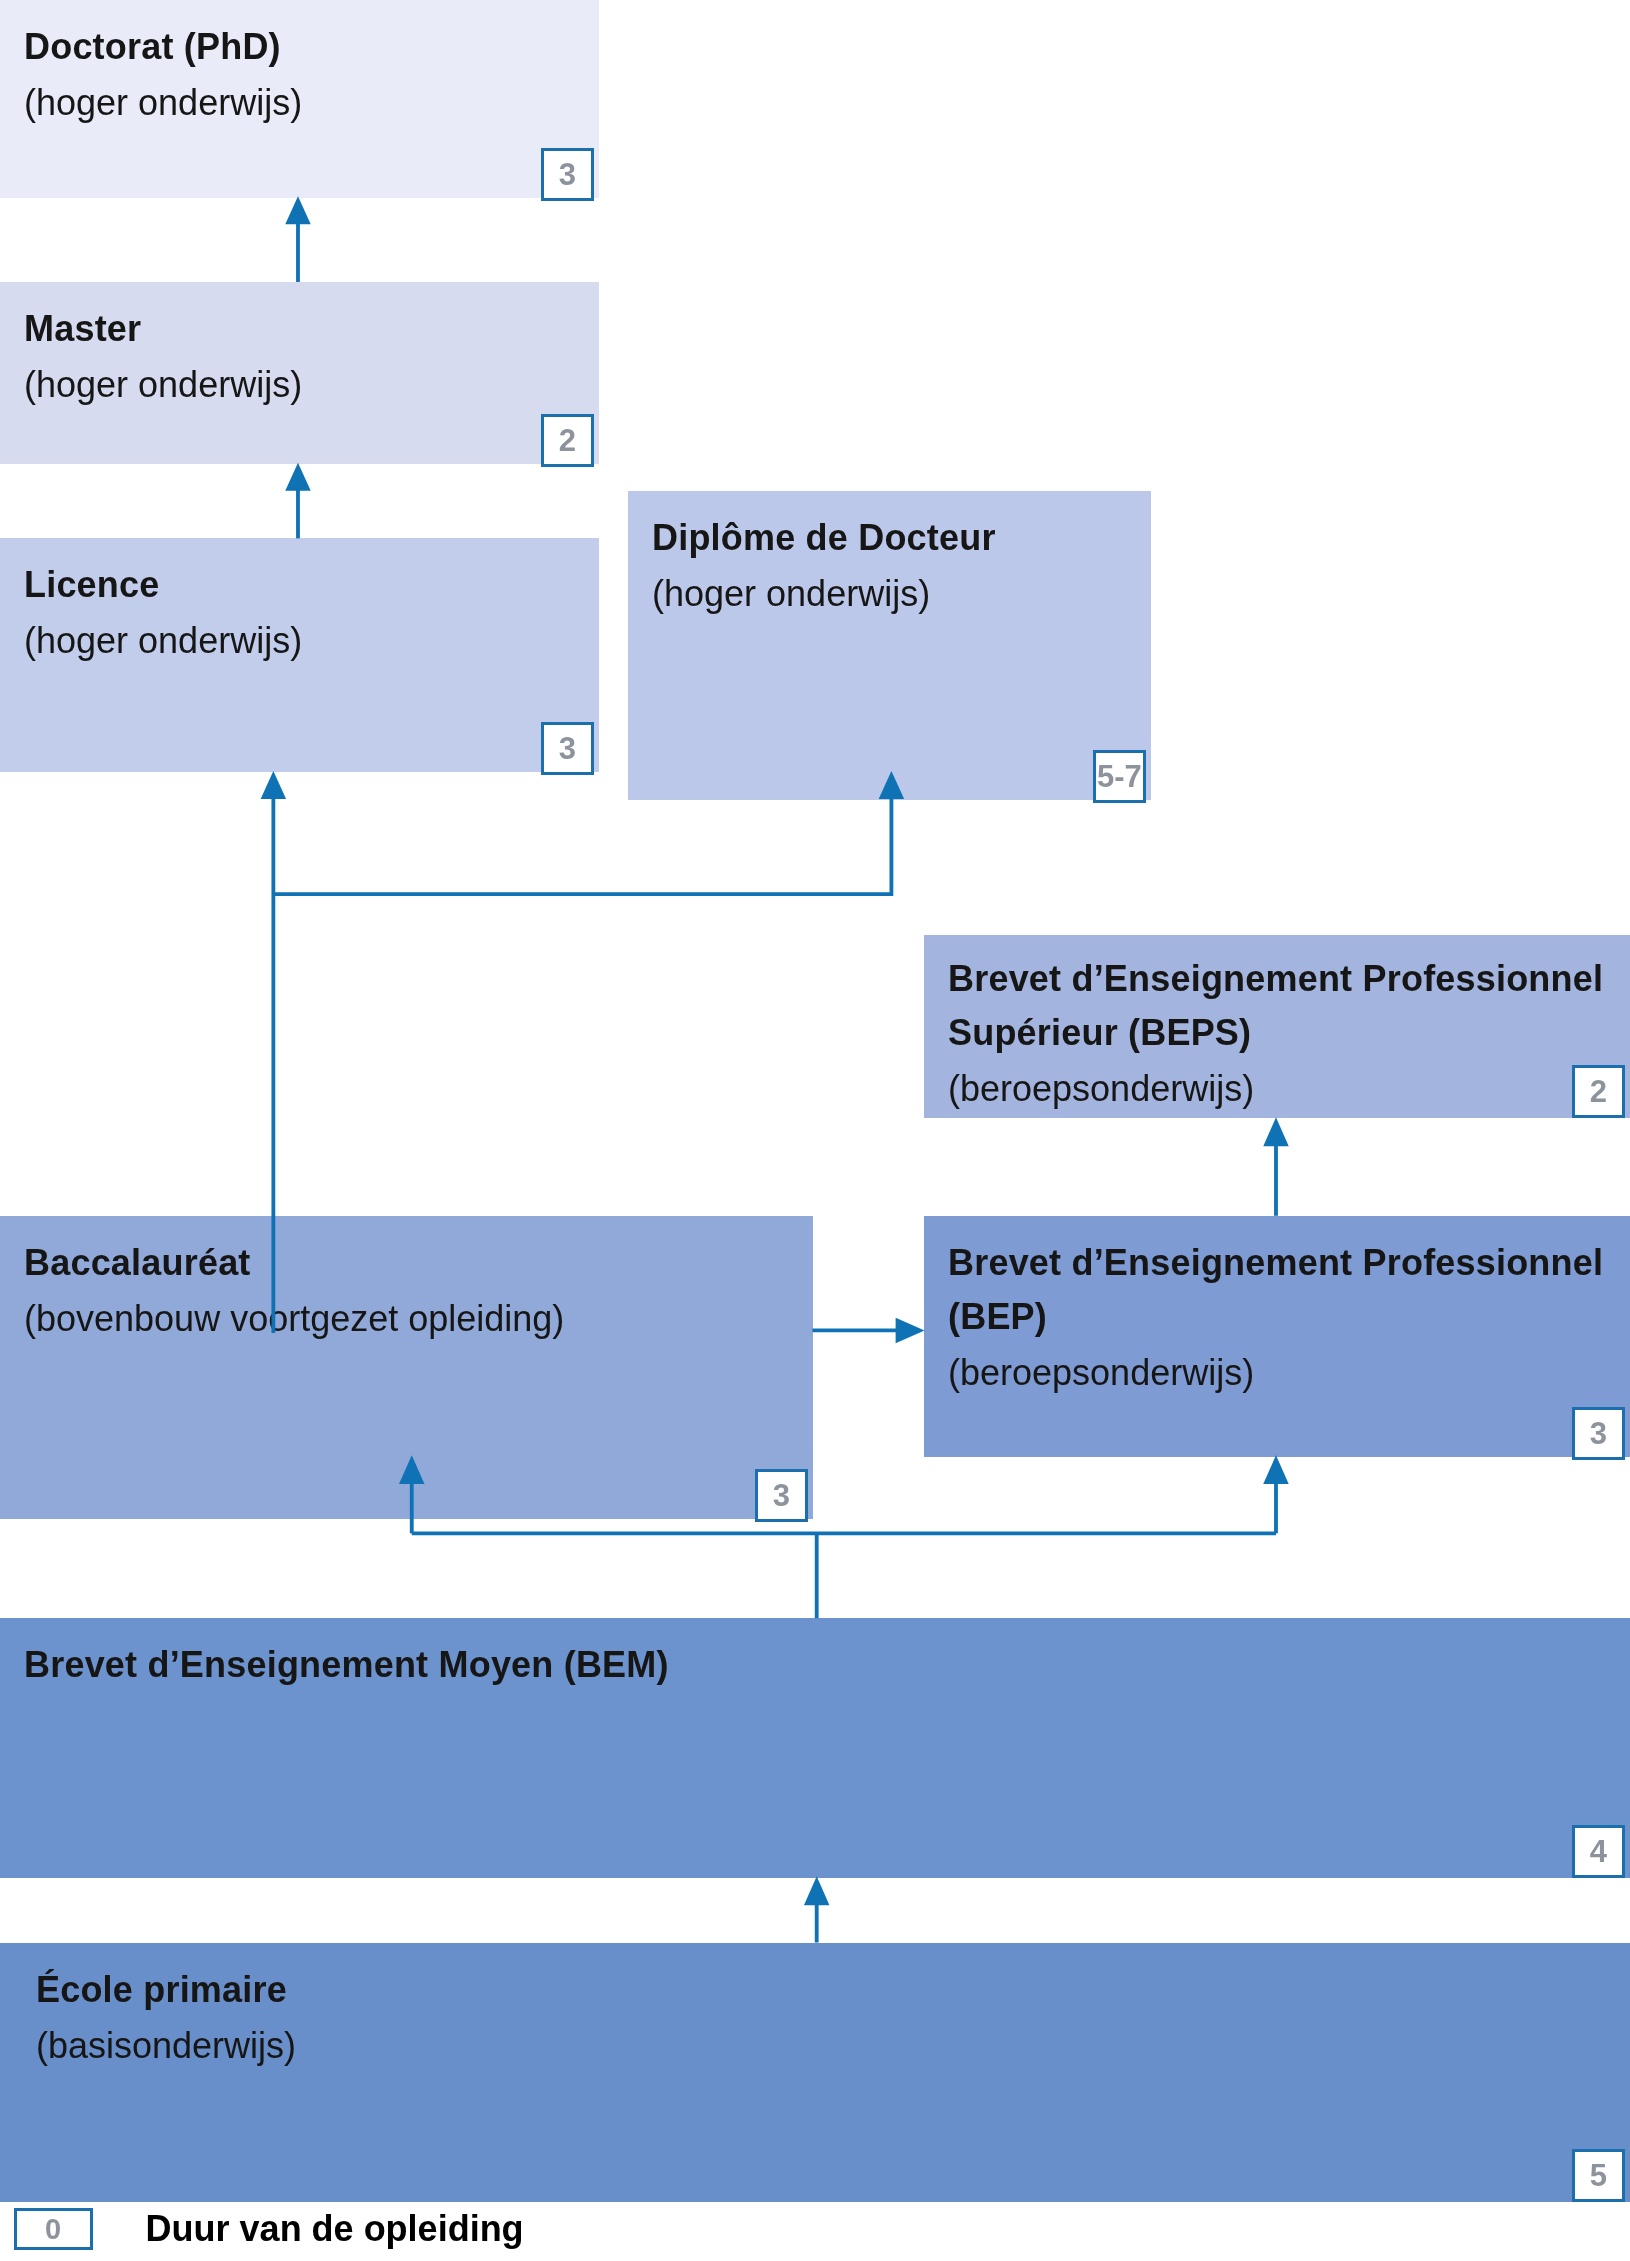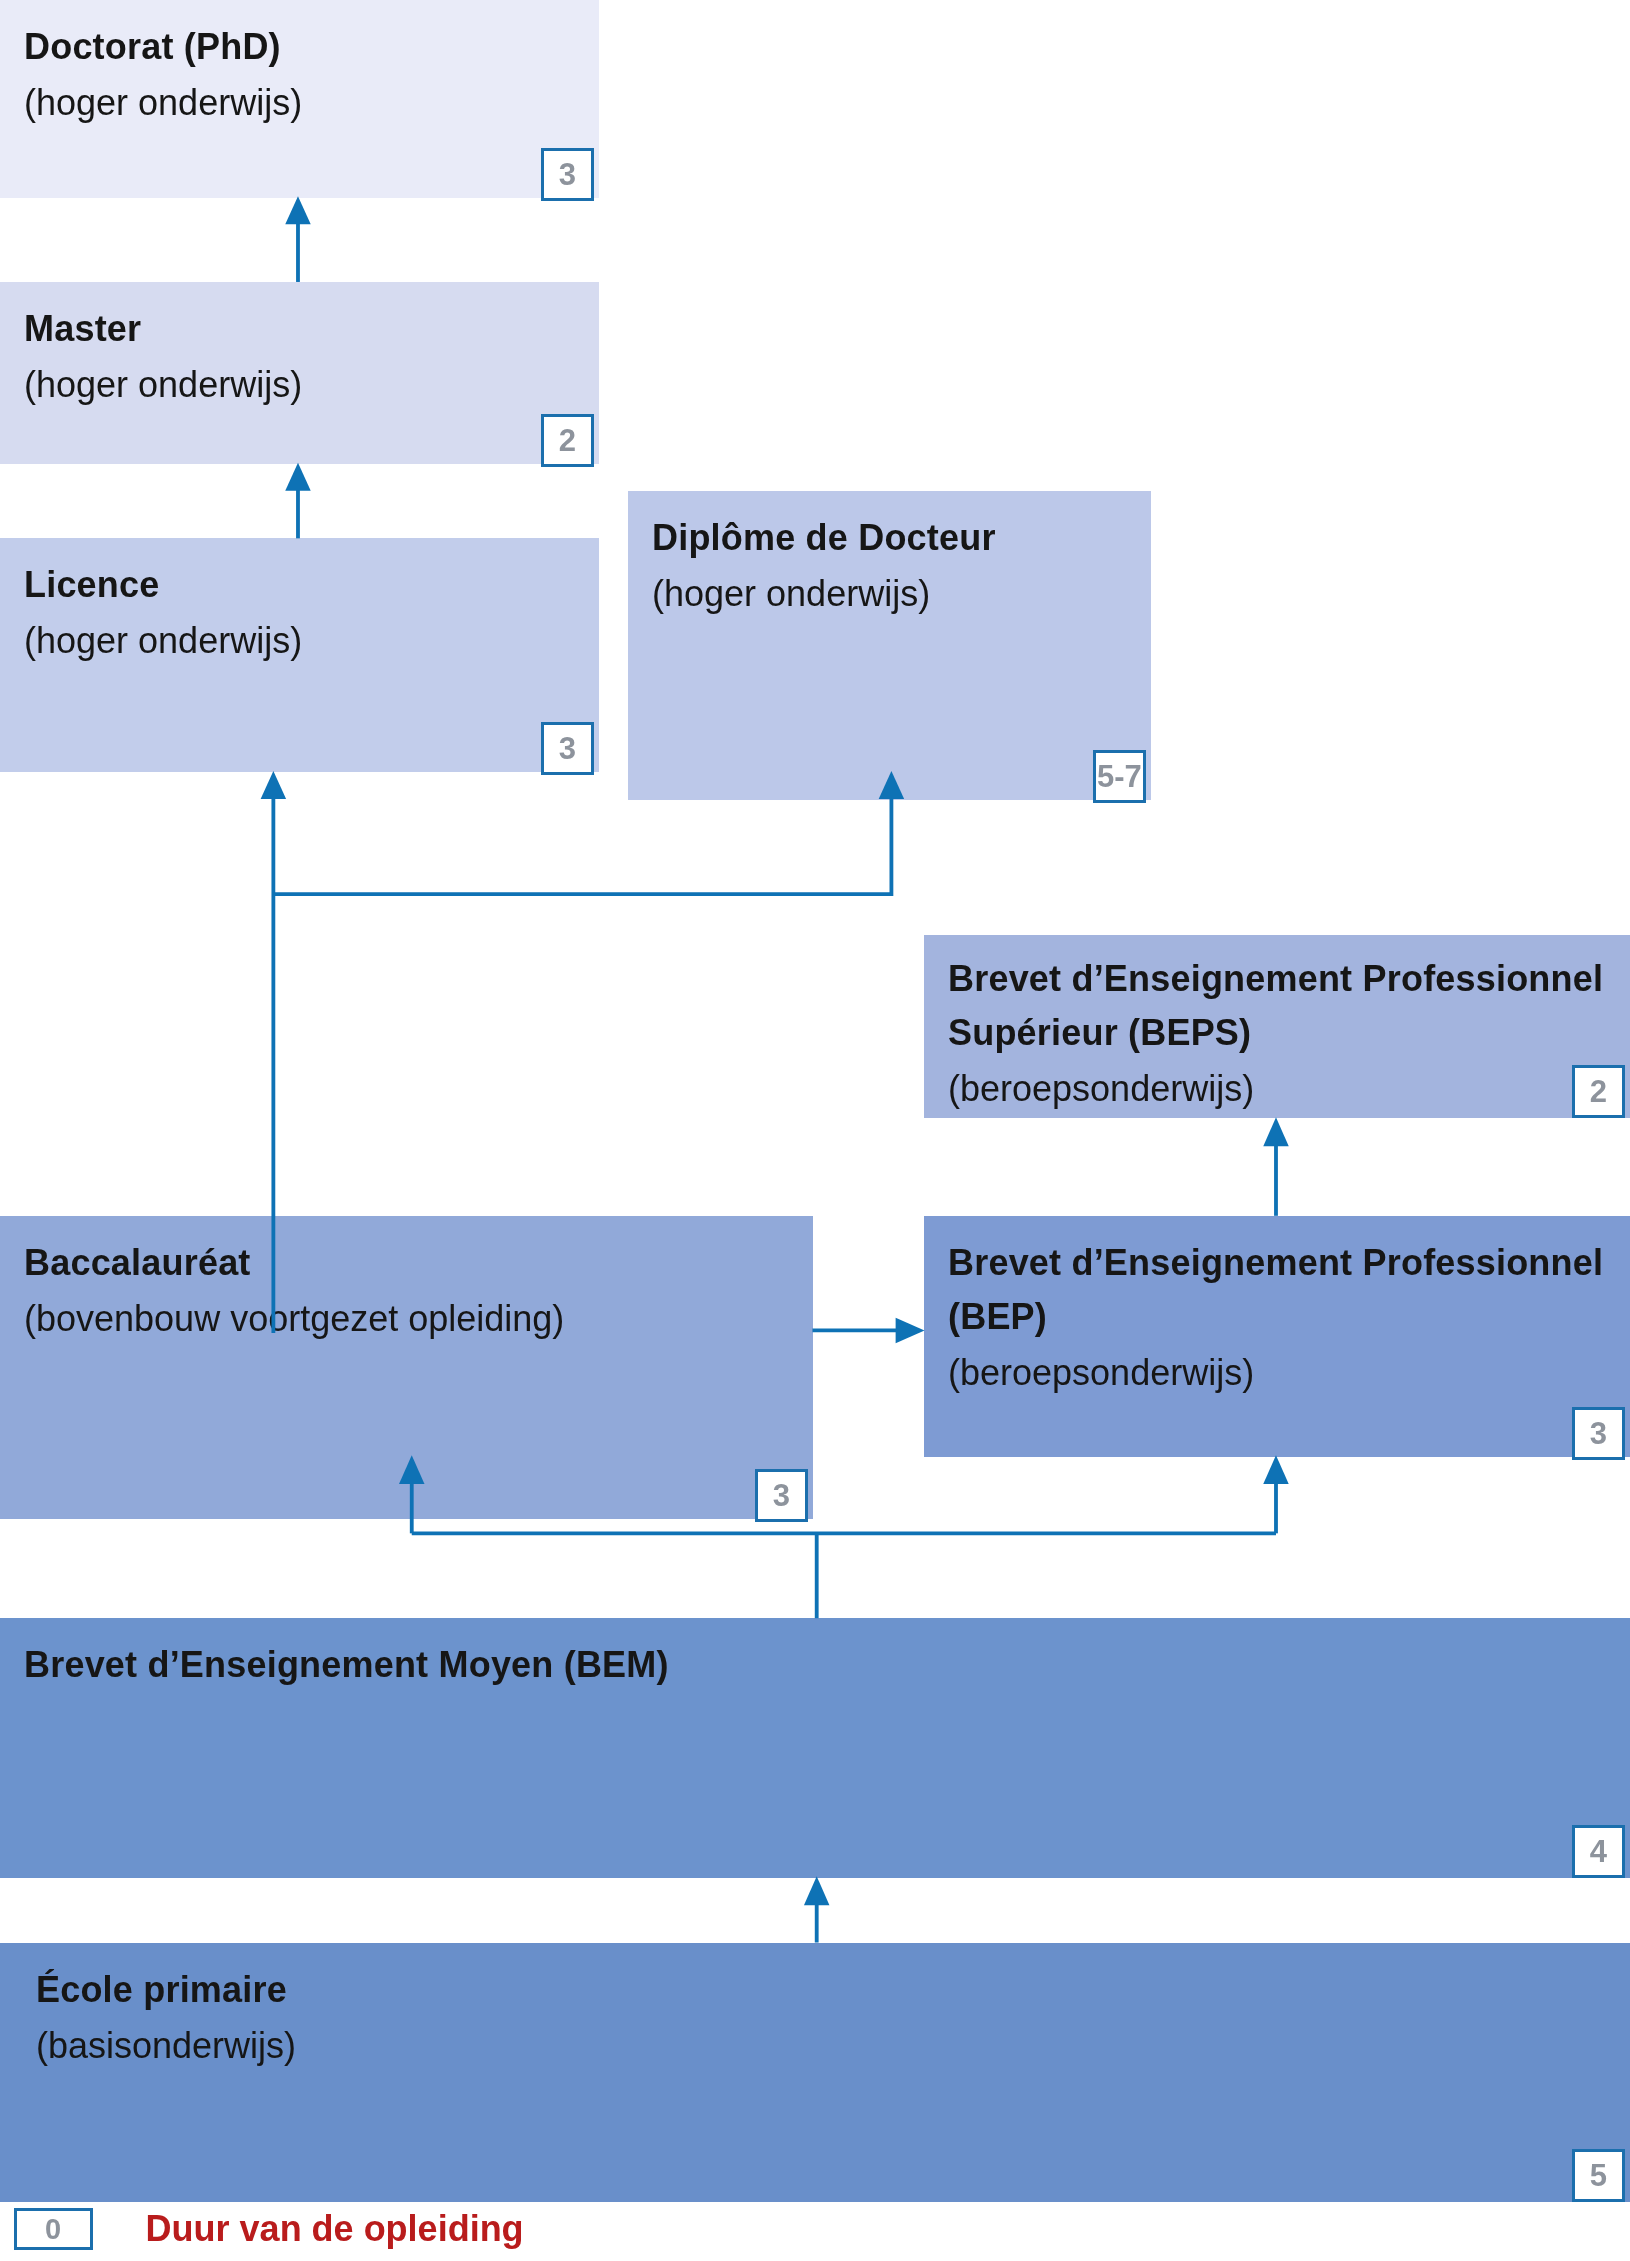--- a/index.html
+++ b/index.html
@@ -29,21 +29,21 @@
   #box-ecole .badge{bottom:0;}
 
   #arrow-layer{position:absolute;left:0;top:0;width:1630px;height:2261px;z-index:2;pointer-events:none;}
   .arrow-line{stroke:#0e72b5;stroke-width:4.5;fill:none;}
   .arrow-head{fill:#0e72b5;stroke:none;}
 
   #legend{position:absolute;left:13.6px;top:2208px;display:flex;align-items:center;z-index:1;}
   #legend .legend-box{width:79px;height:42px;background:#ffffff;border:3.4px solid #1b6fad;
          box-sizing:border-box;display:flex;align-items:center;justify-content:center;
          font-size:29px;font-weight:700;color:#8d939c;}
-  #legend .legend-label{margin-left:53px;font-size:36px;font-weight:700;color:#b91c1c;}
+  #legend .legend-label{margin-left:53px;font-size:36px;font-weight:700;color:#000000;}
 </style>
 </head>
 <body>
 
 <div class="box" id="box-doctorat" style="background-color: rgb(233, 235, 248);">
   <div class="t">Doctorat (PhD)</div>
   <div class="s">(hoger onderwijs)</div>
   <div class="badge">3</div>
 </div>
 

